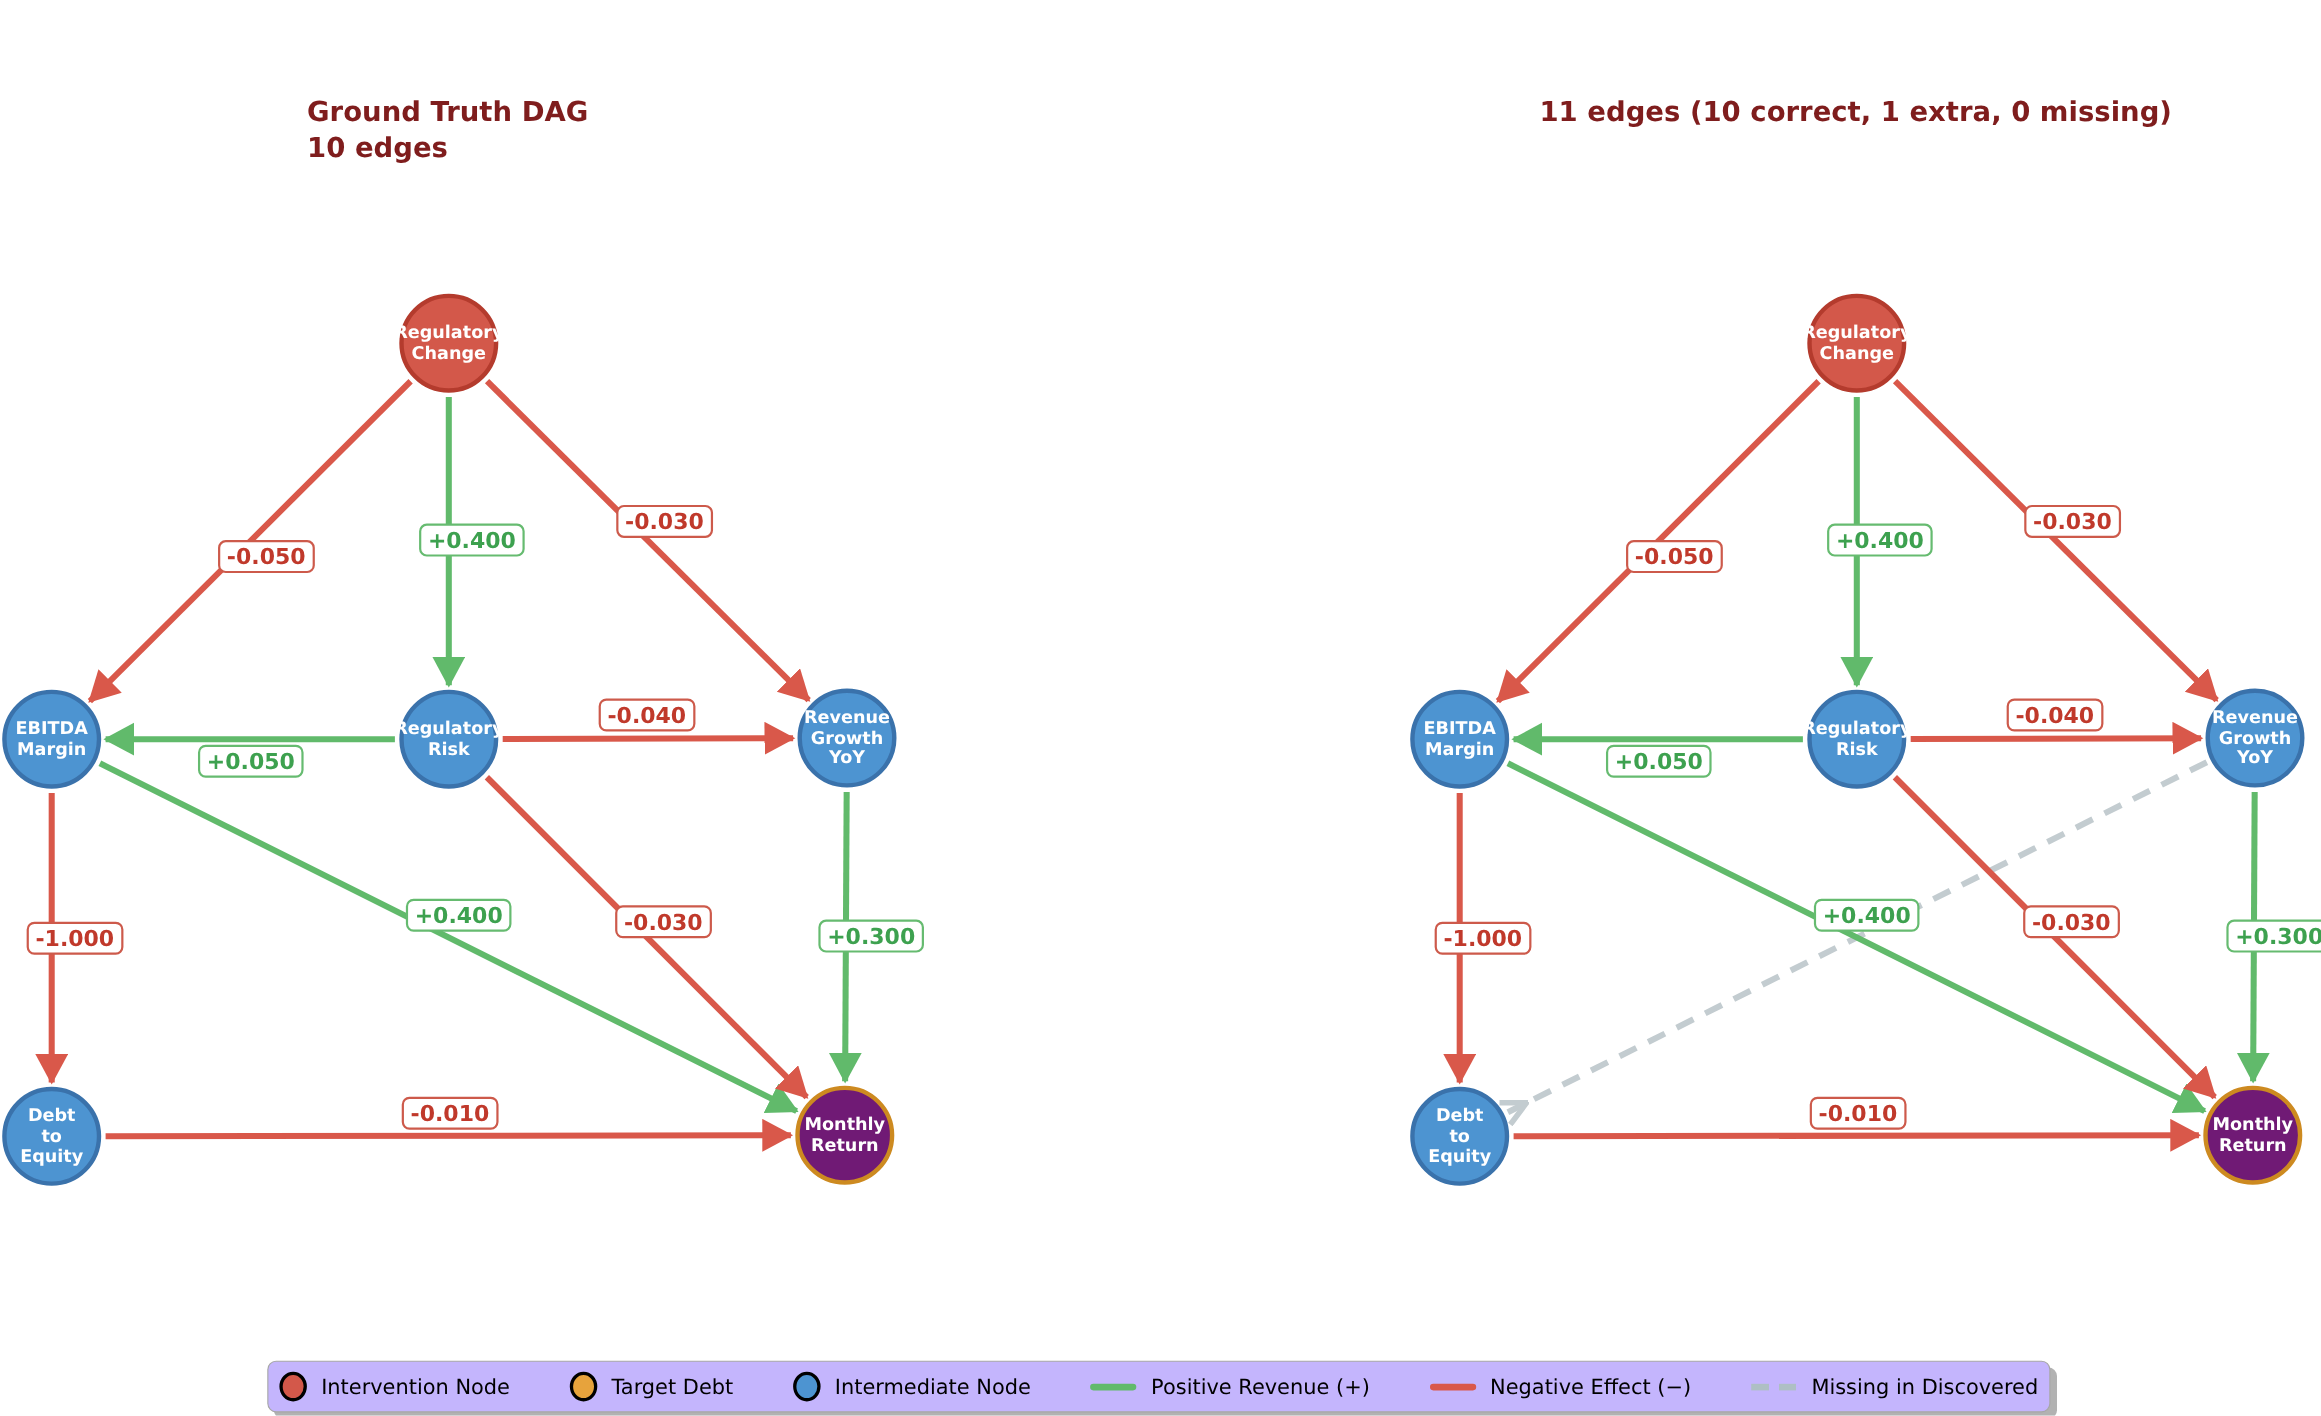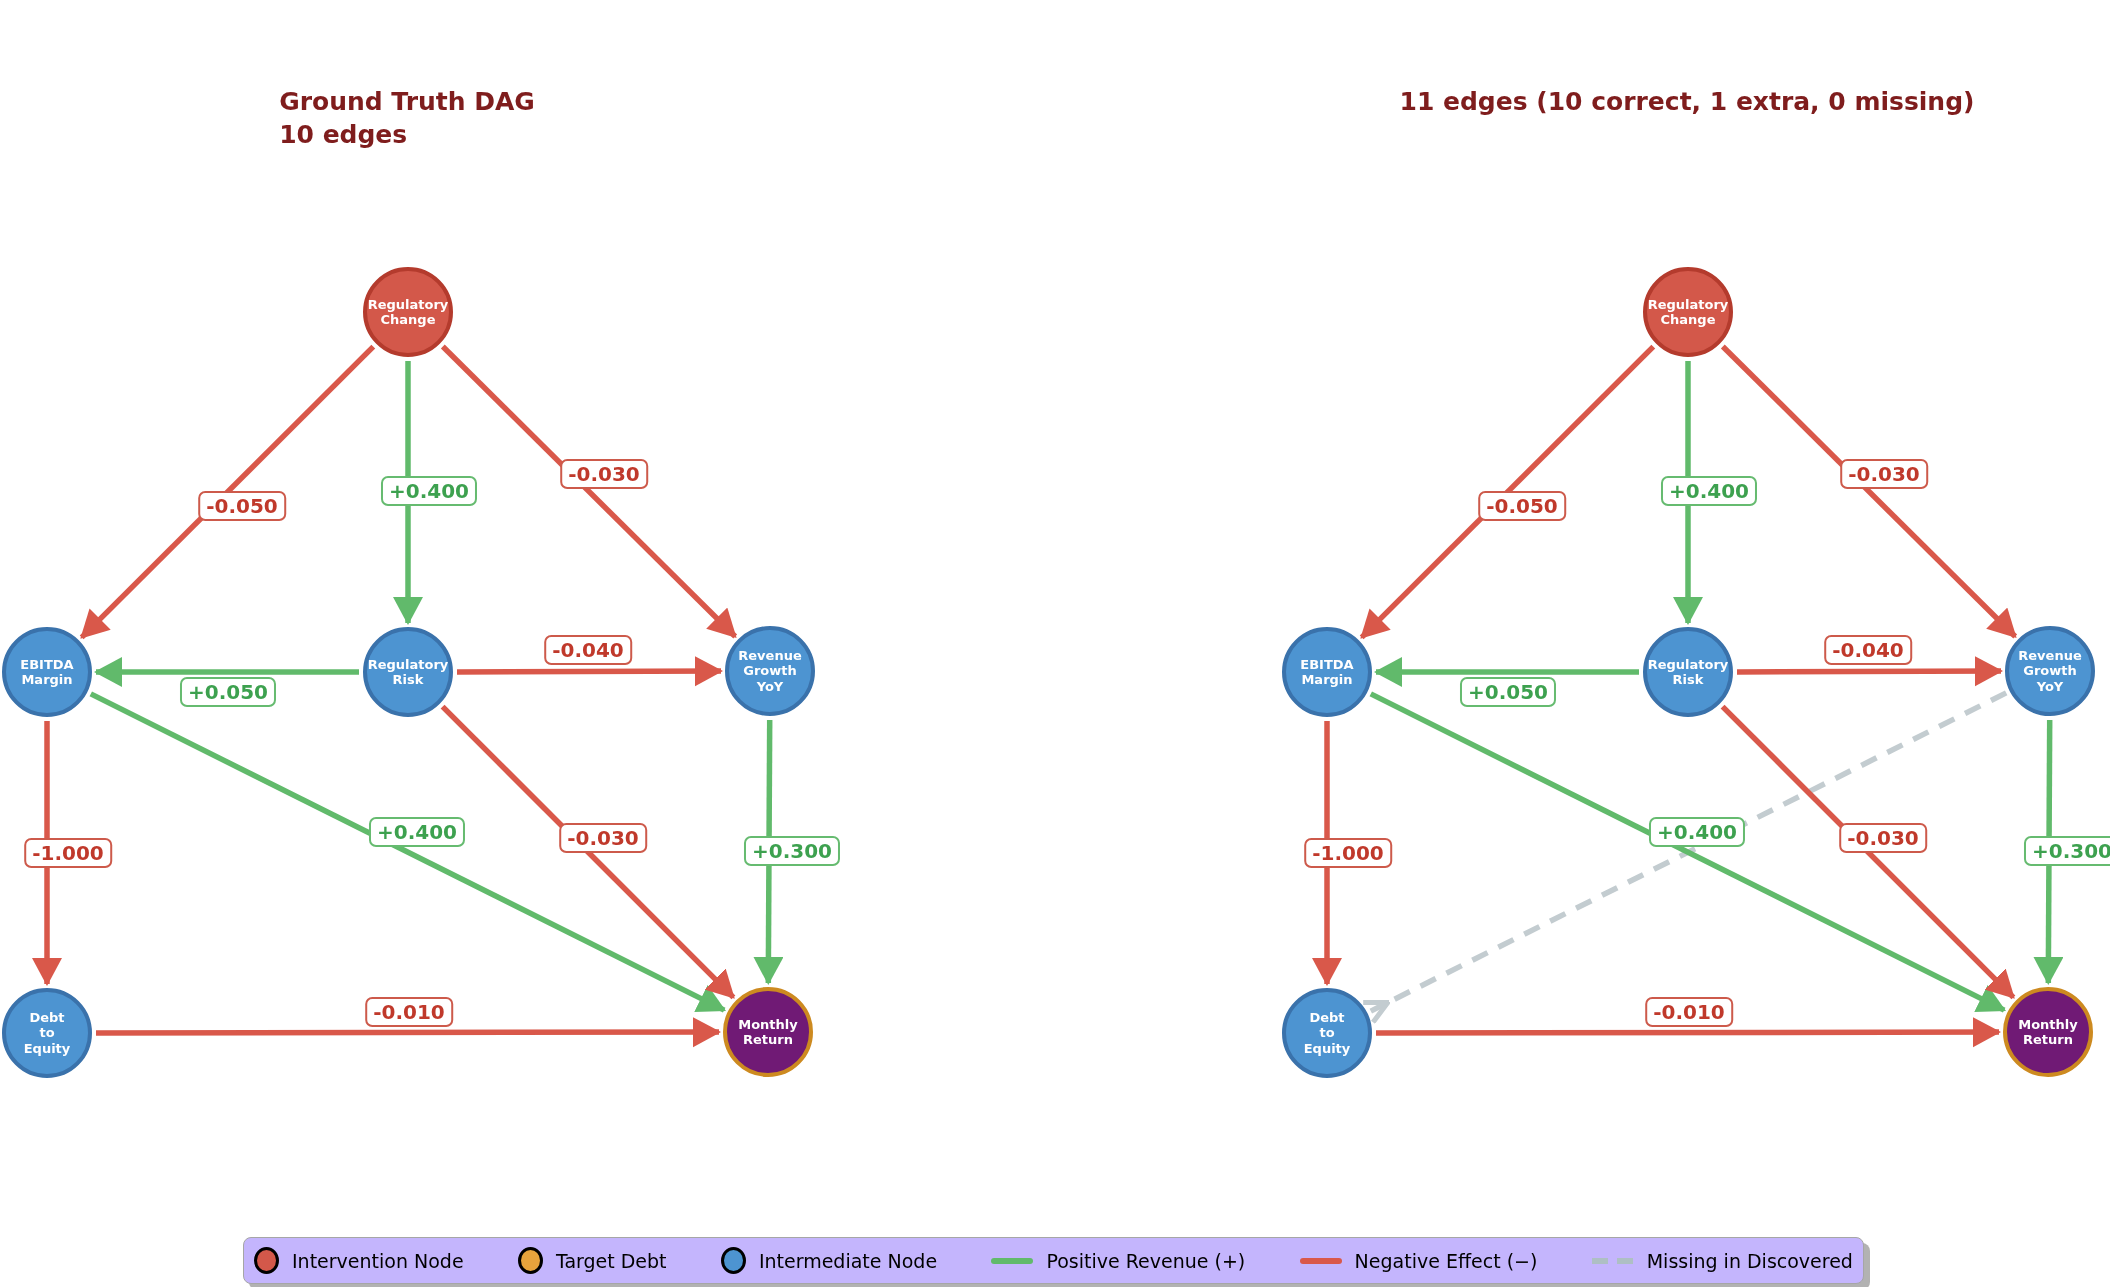--- a/index.html
+++ b/index.html
@@ -16,21 +16,21 @@
     font-size:25px;font-weight:bold;color:#7f1d1d;text-align:left;line-height:1.3;
     white-space:nowrap;z-index:4;margin-top:42px;
   }
 
   .node{
     position:absolute;width:90px;height:90px;border-radius:50%;
     transform:translate(-50%,-50%);box-sizing:border-box;
     border:4px solid;display:flex;align-items:center;justify-content:center;
     text-align:center;z-index:2;
   }
-  .node .lbl{color:#fff;font-weight:bold;font-size:13px;line-height:1.16;white-space:pre-line;}
+  .node .lbl{color:#fff;font-weight:bold;font-size:16px;line-height:1.16;white-space:pre-line;}
   .node.intervention{background:#d3584a;border-color:#b43b2d;}
   .node.intermediate{background:#4d94d1;border-color:#3a72ab;}
   .node.target{background:#701a75;border-color:#cd8a20;}
 
   .edge-label{
     position:absolute;transform:translate(-50%,-50%);
     background:#ffffff;border:2px solid;border-radius:7px;
     padding:1px 6px;font-size:20px;font-weight:bold;white-space:nowrap;z-index:3;
   }
   .edge-label.pos{color:#3da14f;border-color:#66bb70;}

